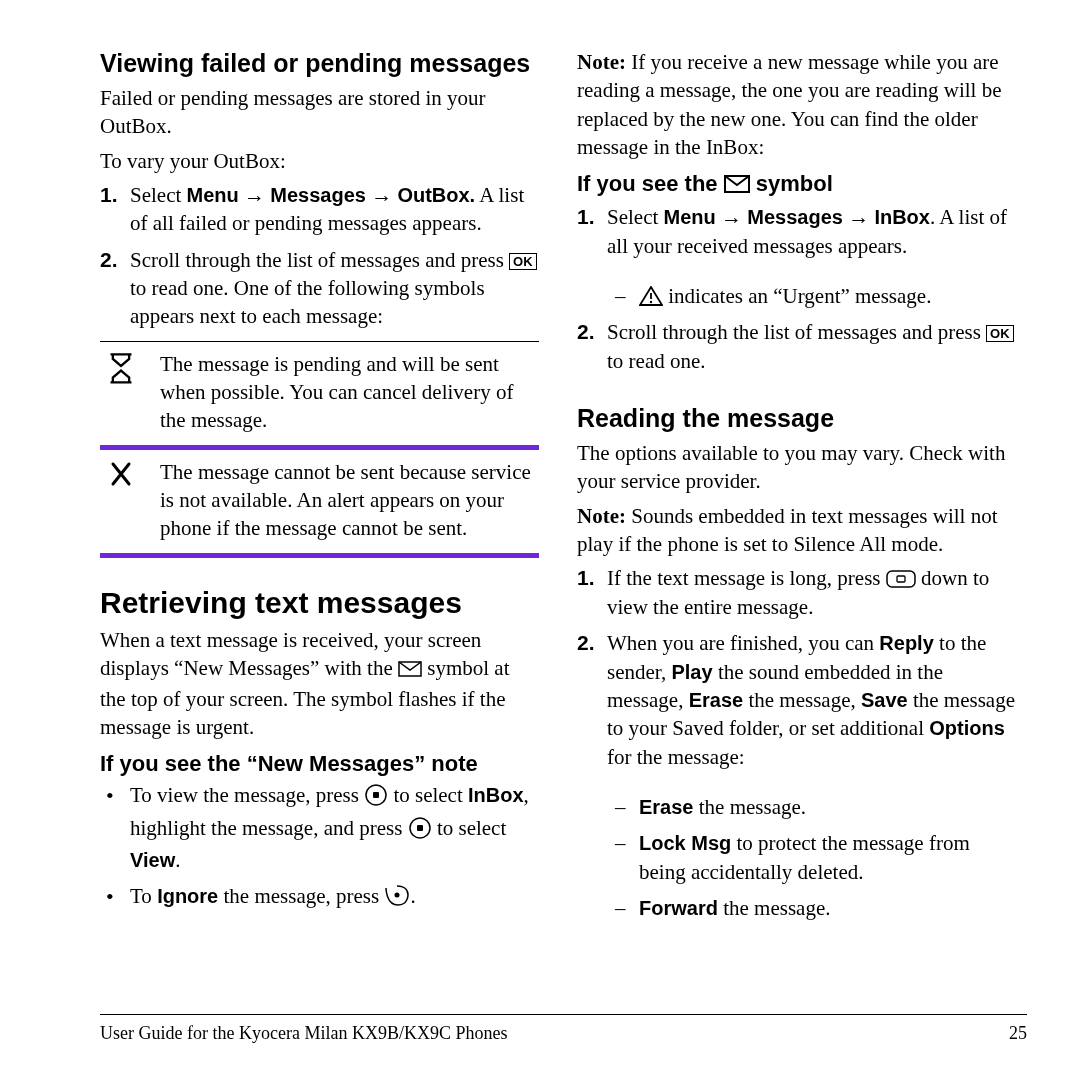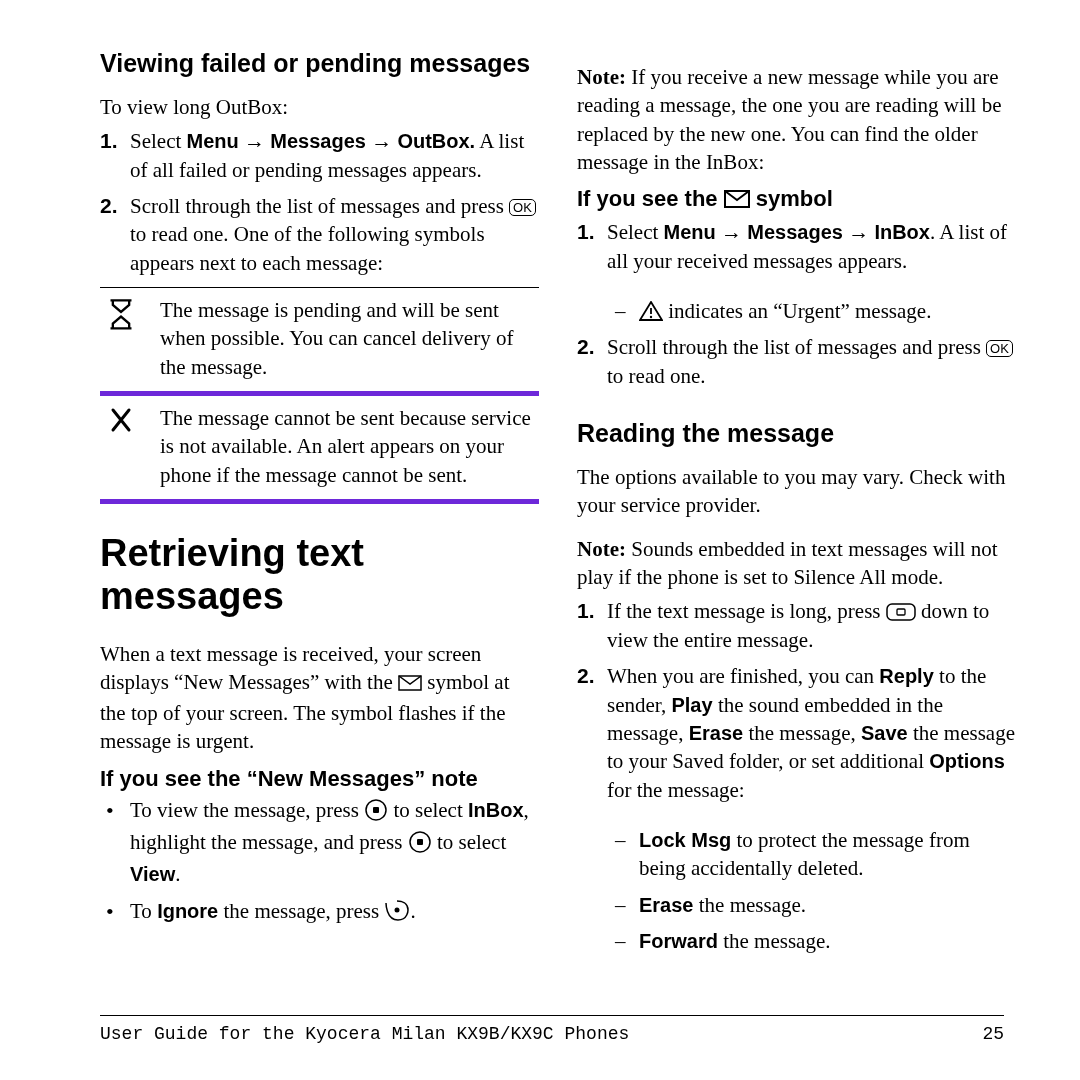--- a/index.html
+++ b/index.html
@@ -24,51 +24,51 @@
     h2 {
       font-family: Arial, Helvetica, sans-serif;
       font-weight: bold;
       font-size: 25px;
       margin-bottom: 6px;
       line-height: 1.2;
     }
     h1.section {
       font-family: Arial, Helvetica, sans-serif;
       font-weight: bold;
-      font-size: 38px;
+      font-size: 30px;
       margin-top: 28px;
-      margin-bottom: 22px;
+      margin-bottom: 6px;
     }
     h3 {
       font-family: Arial, Helvetica, sans-serif;
       font-weight: bold;
       font-size: 22px;
       margin-top: 10px;
       margin-bottom: 4px;
     }
     p, li { font-size: 21px; line-height: 1.35; }
-    p { margin-bottom: 6px; margin-top: 15px; }
+    p { margin-bottom: 6px; }
     ol { list-style: none; padding-left: 0; }
     ol > li { padding-left: 30px; position: relative; margin-bottom: 8px; }
     ol > li .num { position: absolute; left: 0; font-weight: bold; font-family: Arial, sans-serif;}
     ul.bullets { list-style: none; padding-left: 0; }
     ul.bullets > li { padding-left: 30px; position: relative; margin-bottom: 8px; }
     ul.bullets > li::before { content: "•"; position: absolute; left: 6px; font-size: 22px; }
     ul.dashes { list-style: none; padding-left: 0; margin-top: 22px;}
     ul.dashes > li { padding-left: 32px; position: relative; margin-bottom: 8px; }
     ul.dashes > li::before { content: "–"; position: absolute; left: 8px; }
     .sans-b { font-family: Arial, Helvetica, sans-serif; font-weight: bold; font-size: 20px;}
     .arrow { font-family: Arial, sans-serif; }
     .icon-ok {
       display: inline-block;
       border: 1.5px solid #000;
-      border-radius: 5px;
+      border-radius: 0;
       padding: 0 3px;
       font-family: Arial, sans-serif;
-      font-weight: normal;
+      font-weight: bold;
       font-size: 13px;
       line-height: 15px;
       vertical-align: 1px;
     }
     .symbol-table {
       margin-top: 10px;
       border-top: 1px solid #000;
     }
     .symbol-row {
       display: flex;
@@ -83,38 +83,39 @@
       vertical-align: -2px;
     }
     .icon-nav {
       display:inline-block;
       vertical-align:-4px;
     }
     .footer {
       position: absolute;
       bottom: 36px;
       left: 100px;
-      right: 76px;
+      right: 53px;
       border-top: 1px solid #000;
       padding-top: 8px;
       display: flex;
       justify-content: space-between;
       font-size: 18px;
-      font-family: Liberation Mono, monospace;
+      font-family: Liberation Serif, serif;
     }
     .hourglass { display:inline-block; width:28px;}
   </style>
 </head>
 <body>
 
 <div class="columns">
 
   <div class="col">
     <h2>Viewing failed or pending messages</h2>
-    <p>To view long OutBox:</p>
+    <p>Failed or pending messages are stored in your OutBox.</p>
+    <p>To vary your OutBox:</p>
 
     <ol>
       <li>
         <span class="num">1.</span>
         <span>Select </span><span class="sans-b">Menu</span>
         <span class="arrow">→</span>
         <span class="sans-b">Messages</span>
         <span class="arrow">→</span>
         <span class="sans-b">OutBox.</span><span> A list of all failed or pending messages appears.</span>
       </li>
@@ -218,22 +219,22 @@
         <span class="num">1.</span>
         <span>If the text message is long, press </span><span><svg width="30" height="18" viewBox="0 0 30 18" style="vertical-align:-3px">
               <rect x="1" y="1" width="28" height="16" rx="5" stroke="#000" fill="none" stroke-width="1.5"></rect>
               <rect x="11" y="6" width="8" height="6" rx="1" stroke="#000" fill="none" stroke-width="1.3"></rect>
             </svg></span><span> down to view the entire message.</span>
       </li>
       <li>
         <span class="num">2.</span>
         <span>When you are finished, you can </span><span class="sans-b">Reply</span><span> to the sender, </span><span class="sans-b">Play</span><span> the sound embedded in the message, </span><span class="sans-b">Erase</span><span> the message, </span><span class="sans-b">Save</span><span> the message to your Saved folder, or set additional </span><span class="sans-b">Options</span><span> for the message:</span>
         <ul class="dashes">
+          <li><span class="sans-b">Erase</span><span> the message.</span></li>
           <li><span class="sans-b">Lock Msg</span><span> to protect the message from being accidentally deleted.</span></li>
-          <li><span class="sans-b">Erase</span><span> the message.</span></li>
           <li><span class="sans-b">Forward</span><span> the message.</span></li>
         </ul>
       </li>
     </ol>
   </div>
 </div>
 
 <div class="footer">
   <span>User Guide for the Kyocera Milan KX9B/KX9C Phones</span>
   <span>25</span>

